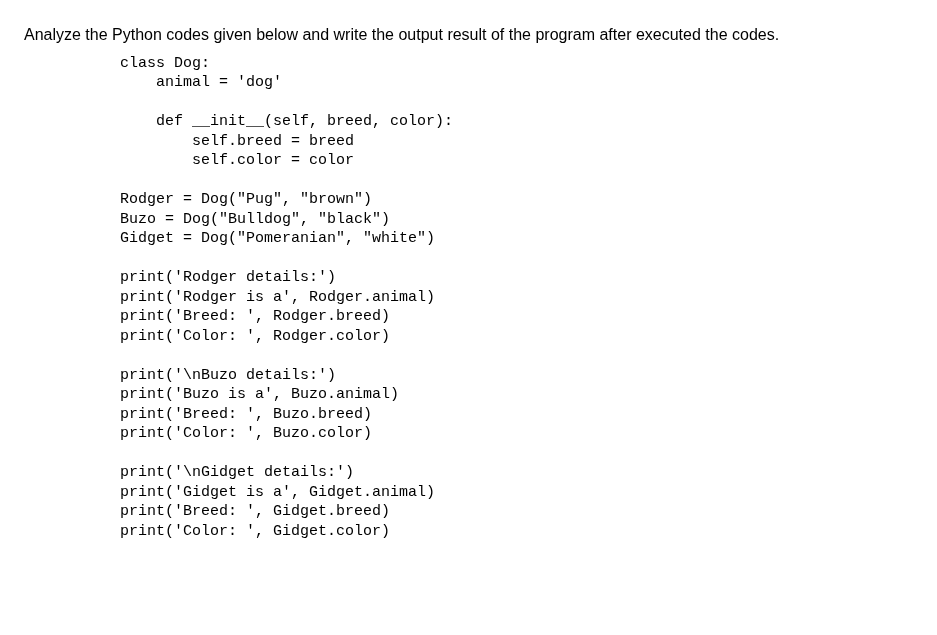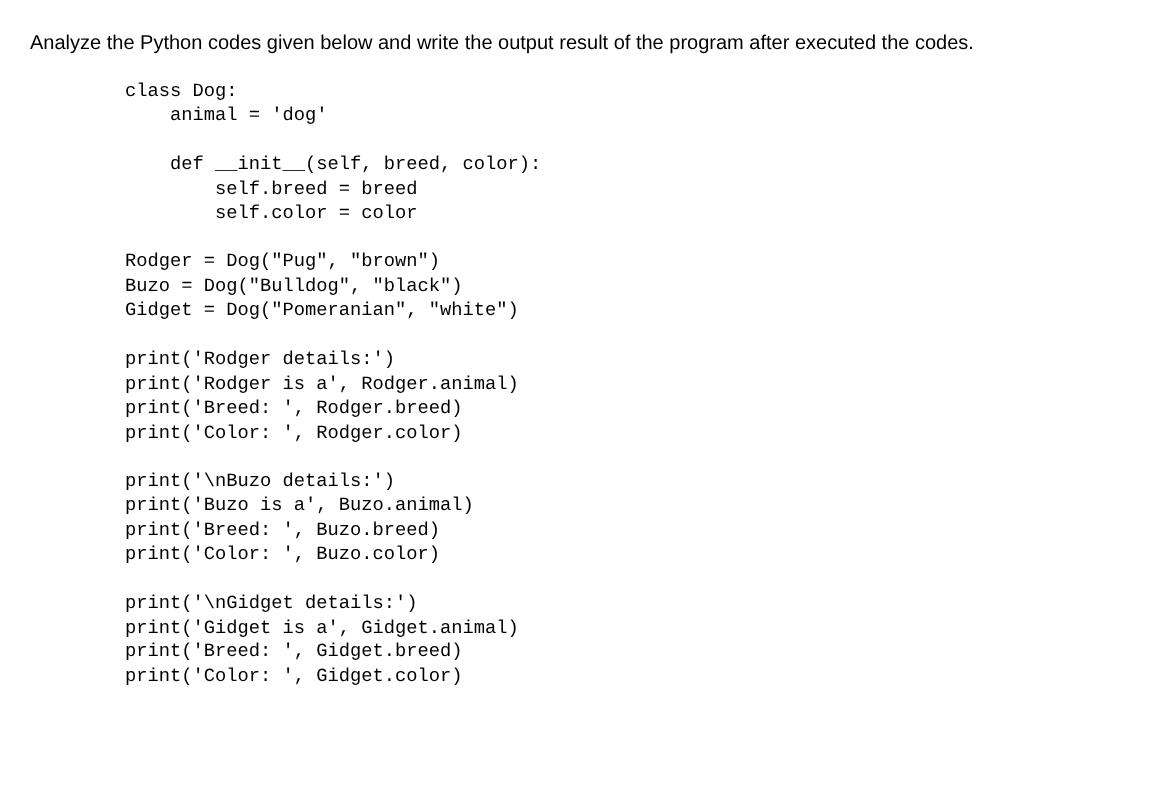--- a/index.html
+++ b/index.html
@@ -11,29 +11,29 @@
       background: #ffffff;
       font-family: Arial, Helvetica, sans-serif;
       width: 937px;
       height: 635px;
       padding: 24px 24px 24px 24px;
       color: #000000;
     }
     .instruction {
       font-size: 16px;
       line-height: 1.35;
-      margin-bottom: 18px;
+      margin-bottom: 8px;
       font-weight: 400;
     }
     .code-block {
       font-family: 'Courier New', Courier, monospace;
       font-size: 15px;
       line-height: 1.3;
       white-space: pre;
-      margin-left: 76px;
+      margin-left: 96px;
       color: #000000;
       font-weight: 400;
     }
   </style>
 </head>
 <body>
 
 <div class="instruction">Analyze the Python codes given below and write the output result of the program after executed the codes.</div>
 
 <div class="code-block"><span>class Dog:</span>

